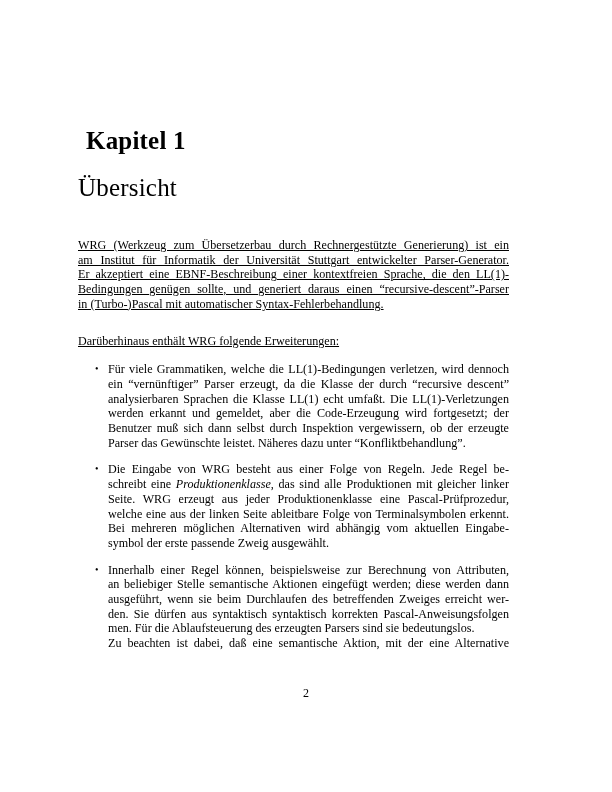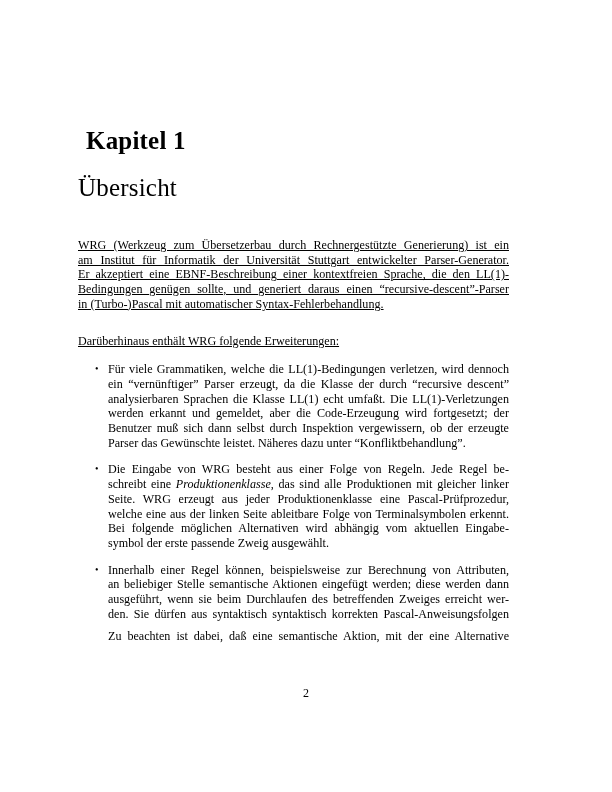--- a/index.html
+++ b/index.html
@@ -14,21 +14,21 @@
             font-family: "Liberation Serif", serif; font-size: 12.1px; line-height: 14.7px; }
     .para { margin: 0; text-align: justify; }
     .para .ln { display: block; text-align: justify; text-align-last: justify; white-space: nowrap; text-decoration: underline; }
     .para .ln.last { text-align-last: left; }
     .p2 { margin-top: 22px; }
     ul.items { list-style: none; margin: 14px 0 0 0; padding: 0; }
     ul.items li { position: relative; padding-left: 30px; margin-bottom: 12px; }
     ul.items li .bullet { position: absolute; left: 17px; top: 0; font-size: 10px; }
     ul.items li .ln { display: block; text-align: justify; text-align-last: justify; white-space: nowrap; }
     ul.items li .ln.last { text-align-last: left; }
-    ul.items li .sub { margin-top: 8px; }
+    ul.items li .sub { margin-top: 0; }
     em { font-style: italic; }
     .page-number { position: absolute; left: 0; width: 612px; top: 686px; text-align: center;
                    font-family: "Liberation Serif", serif; font-size: 12px; }
   </style>
 </head>
 <body>
 
 <div class="page">
 
   <div class="chapter-label">Kapitel 1</div>
@@ -57,30 +57,31 @@
         <span class="ln">Benutzer muß sich dann selbst durch Inspektion vergewissern, ob der erzeugte</span>
         <span class="ln last">Parser das Gewünschte leistet. Näheres dazu unter “Konfliktbehandlung”.</span>
       </li>
 
       <li>
         <span class="bullet">•</span>
         <span class="ln">Die Eingabe von WRG besteht aus einer Folge von Regeln. Jede Regel be-</span>
         <span class="ln"><span>schreibt eine </span><em>Produktionenklasse</em><span>, das sind alle Produktionen mit gleicher linker</span></span>
         <span class="ln">Seite. WRG erzeugt aus jeder Produktionenklasse eine Pascal-Prüfprozedur,</span>
         <span class="ln">welche eine aus der linken Seite ableitbare Folge von Terminalsymbolen erkennt.</span>
-        <span class="ln">Bei folgende möglichen Alternativen wird abhängig vom aktuellen Eingabe-</span>
+        <span class="ln">Bei mehreren möglichen Alternativen wird abhängig vom aktuellen Eingabe-</span>
         <span class="ln last">symbol der erste passende Zweig ausgewählt.</span>
       </li>
 
       <li>
         <span class="bullet">•</span>
         <span class="ln">Innerhalb einer Regel können, beispielsweise zur Berechnung von Attributen,</span>
         <span class="ln">an beliebiger Stelle semantische Aktionen eingefügt werden; diese werden dann</span>
         <span class="ln">ausgeführt, wenn sie beim Durchlaufen des betreffenden Zweiges erreicht wer-</span>
         <span class="ln">den. Sie dürfen aus syntaktisch syntaktisch korrekten Pascal-Anweisungsfolgen</span>
+        <span class="ln last">men. Für die Ablaufsteuerung des erzeugten Parsers sind sie bedeutungslos.</span>
         <div class="sub">
           <span class="ln">Zu beachten ist dabei, daß eine semantische Aktion, mit der eine Alternative</span>
         </div>
       </li>
     </ul>
   </div>
 
   <div class="page-number">2</div>
 </div>
 

